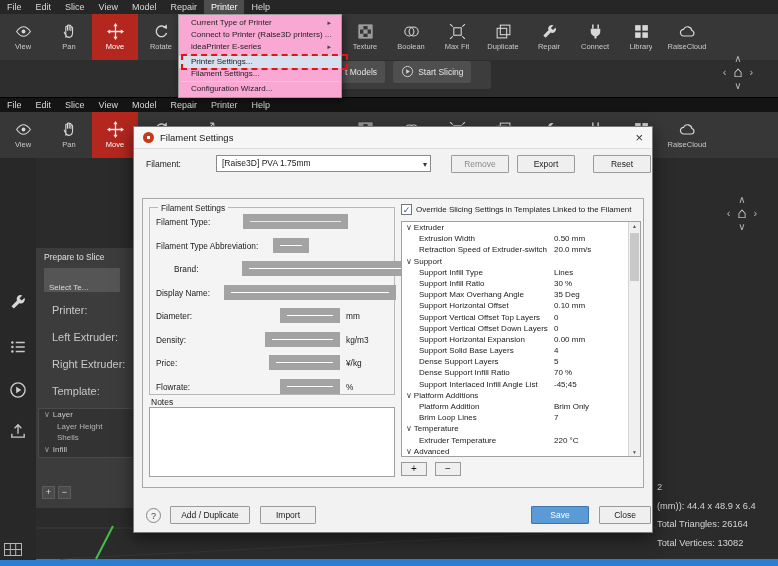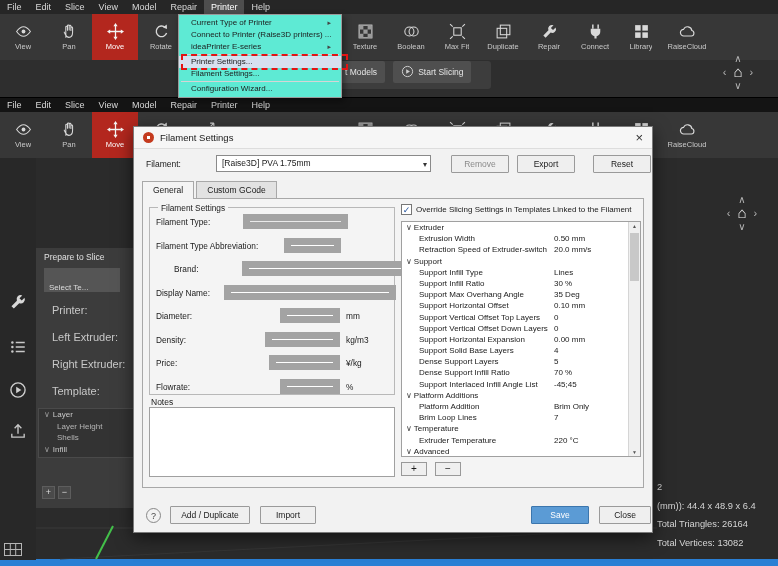--- a/index.html
+++ b/index.html
@@ -30,21 +30,21 @@
   .vbtn{height:22px;background:#4f4f4f;border-radius:2px;color:#e5e5e5;font-size:8.5px;display:flex;align-items:center;justify-content:center;gap:4px;padding:0 8px;white-space:nowrap}
   .vbtn svg{width:13px;height:13px}
 
   
   .nav-cluster{position:absolute;width:64px;text-align:center;color:#b5b5b5;z-index:2}
   .nav-cluster .nc-up,.nav-cluster .nc-down{font-size:10px;line-height:11px}
   .nc-mid{display:flex;align-items:center;justify-content:center;gap:7px;font-size:11px;line-height:16px}
   .nc-home{font-size:15px;color:#eee}
 
   
-  .menu{position:absolute;left:178px;top:14px;width:164px;background:#5eead4;border:1px solid #9a9a9a;box-shadow:2px 3px 7px rgba(0,0,0,.45);padding:2px 0;font-size:8px;color:#1c1c1c;z-index:60}
+  .menu{position:absolute;left:178px;top:14px;width:164px;background:#f9a8d4;border:1px solid #9a9a9a;box-shadow:2px 3px 7px rgba(0,0,0,.45);padding:2px 0;font-size:8px;color:#1c1c1c;z-index:60}
   .menu-item{position:relative;height:12px;line-height:12px;padding:0 10px 0 12px;white-space:nowrap;display:flex;justify-content:space-between;align-items:center}
   .menu-item .sub{font-size:7px;color:#444}
   .menu-item.hl{background:var(--menu-highlight,#d6e0ef)}
   .menu-sep{height:1px;background:#d5d5d5;margin:1px 2px}
   .dashed{position:absolute;left:2px;right:-7px;top:-2px;bottom:-2px;border:2px dashed var(--dashed-red,#e31414);pointer-events:none}
 
   
   .vp-lines{position:absolute;left:0;top:0;width:778px;height:462px;pointer-events:none;z-index:1}
   .side-strip{position:absolute;left:0;top:60px;width:36px;height:402px;background:#282828;z-index:2}
   .strip-ic{position:absolute;left:9px;width:18px;height:18px}
@@ -499,36 +499,32 @@
       <span class="flm-label">Filament:</span>
       <div class="select">
         <span>[Raise3D] PVA 1.75mm</span>
         <span class="sel-arr">▾</span>
       </div>
       <div class="dlg-btn sm btn-remove" style="left:305px">Remove</div>
       <div class="dlg-btn sm" style="left:371px">Export</div>
       <div class="dlg-btn sm" style="left:447px">Reset</div>
     </div>
 
-    <div class="tabs">
-      <div class="tab active">General</div>
-      <div class="tab">Custom GCode</div>
-    </div>
 
     <div class="tab-content">
       <div class="groupbox">
         <span class="gb-title">Filament Settings</span>
         <div>
             <div class="f-row" style="top: 6px;">
               <span class="f-label">Filament Type:</span>
               <span class="f-input disabled" style="left: 87px; width: 105px;">PVA 1.75mm</span>
             </div>
             <div class="f-row" style="top: 29.5px;">
               <span class="f-label">Filament Type Abbreviation:</span>
-              <span class="f-input" style="left: 128px; width: 57px;">PVA</span>
+              <span class="f-input" style="left: 117px; width: 36px;">PVA</span>
             </div>
             <div class="f-row" style="top: 53px; margin-left: 18px;">
               <span class="f-label">Brand:</span>
               <span class="f-input" style="left: 68px; width: 172px;">Raise3D</span>
             </div>
             <div class="f-row" style="top: 76.5px;">
               <span class="f-label">Display Name:</span>
               <span class="f-input" style="left: 68px; width: 172px;">[Raise3D] PVA 1.75mm</span>
             </div>
             <div class="f-row" style="top: 100px;">

